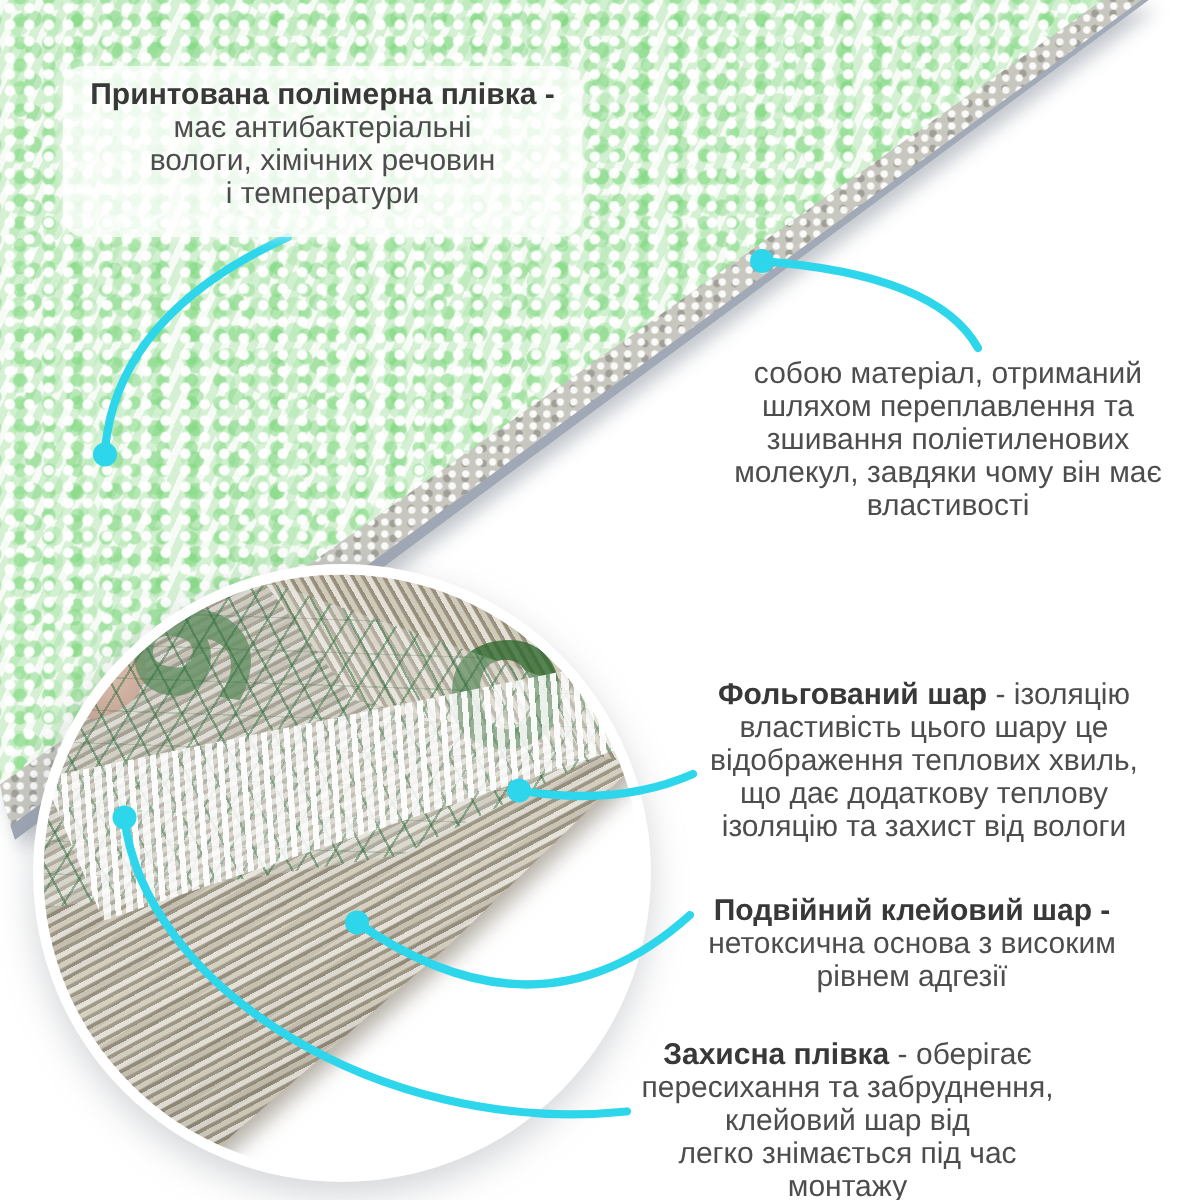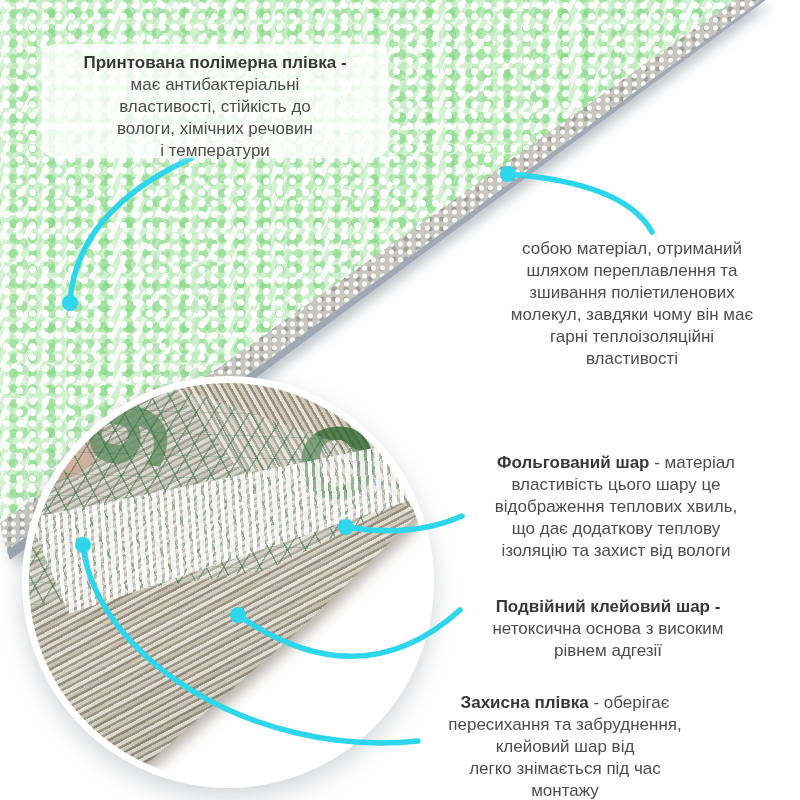--- a/index.html
+++ b/index.html
@@ -66,21 +66,21 @@
     clip-path:polygon(0 34%,88% 16%,100% 28%,10% 58%);
     background-image:
       repeating-linear-gradient(86deg,rgba(255,255,255,.95) 0 4px,rgba(255,255,255,.18) 4px 7px,rgba(255,255,255,.85) 7px 12px,rgba(228,230,226,.30) 12px 15px);}
 
   
   .arrows{position:absolute;inset:0;z-index:40;pointer-events:none;}
   .arrows path{fill:none;stroke:var(--accent);stroke-width:5.5;stroke-linecap:round;}
   .arrows circle{fill:var(--accent);}
 
   
-  .ann{position:absolute;z-index:60;text-align:center;font-size:17px;line-height:22px;color:var(--txt);}
+  .ann{position:absolute;z-index:60;text-align:center;font-size:20px;line-height:22px;color:var(--txt);}
   .ann .b{font-weight:bold;color:var(--txtb);}
   .card{position:absolute;left:42px;top:44px;width:346px;height:114px;border-radius:14px;
         background:rgba(255,255,255,.80);z-index:55;box-shadow:0 0 10px rgba(255,255,255,.55);}
   .ann1{left:52px;top:52px;width:326px;}
   .ann2{left:482px;top:238px;width:300px;}
   .ann3{left:465px;top:452px;width:302px;}
   .ann4{left:458px;top:596px;width:300px;text-align:center;}
   .ann5{left:415px;top:692px;width:300px;}
 </style>
 </head>
@@ -124,36 +124,34 @@
     <path d="M238,615 Q360,700 460,610"></path>
     <circle cx="238" cy="615" r="8"></circle>
     <path d="M83,545 C95,655 250,758 418,741"></path>
     <circle cx="83" cy="545" r="8"></circle>
   </svg>
 
   <div class="card"></div>
   <div class="ann ann1">
     <div><span class="b">Принтована полімерна плівка -</span><span></span></div>
     <div>має антибактеріальні</div>
-    <div>властивості, стійкість до</div>
     <div>вологи, хімічних речовин</div>
     <div>і температури</div>
   </div>
 
   <div class="ann ann2">
     <div>собою матеріал, отриманий</div>
     <div>шляхом переплавлення та</div>
     <div>зшивання поліетиленових</div>
     <div>молекул, завдяки чому він має</div>
-    <div>гарні теплоізоляційні</div>
     <div>властивості</div>
   </div>
 
   <div class="ann ann3">
-    <div><span class="b">Фольгований шар</span><span> - матеріал</span></div>
+    <div><span class="b">Фольгований шар</span><span> - ізоляцію</span></div>
     <div>властивість цього шару це</div>
     <div>відображення теплових хвиль,</div>
     <div>що дає додаткову теплову</div>
     <div>ізоляцію та захист від вологи</div>
   </div>
 
   <div class="ann ann4">
     <div><span class="b">Подвійний клейовий шар -</span><span></span></div>
     <div>нетоксична основа з високим</div>
     <div>рівнем адгезії</div>

